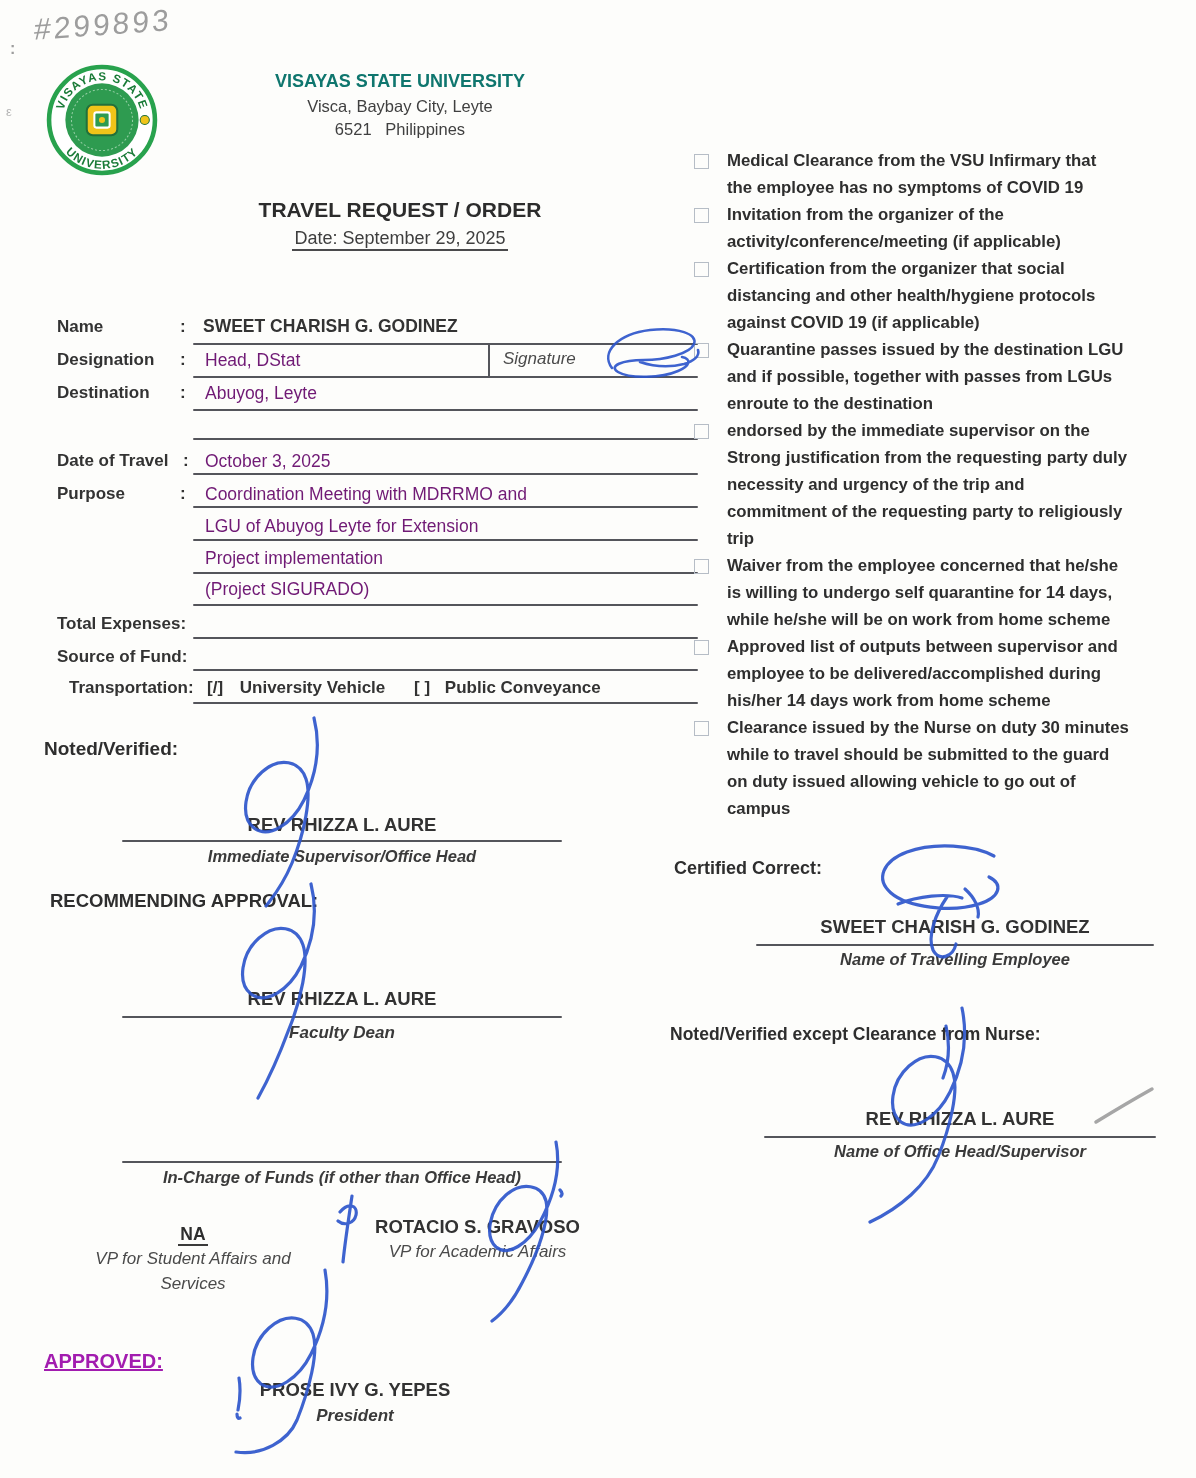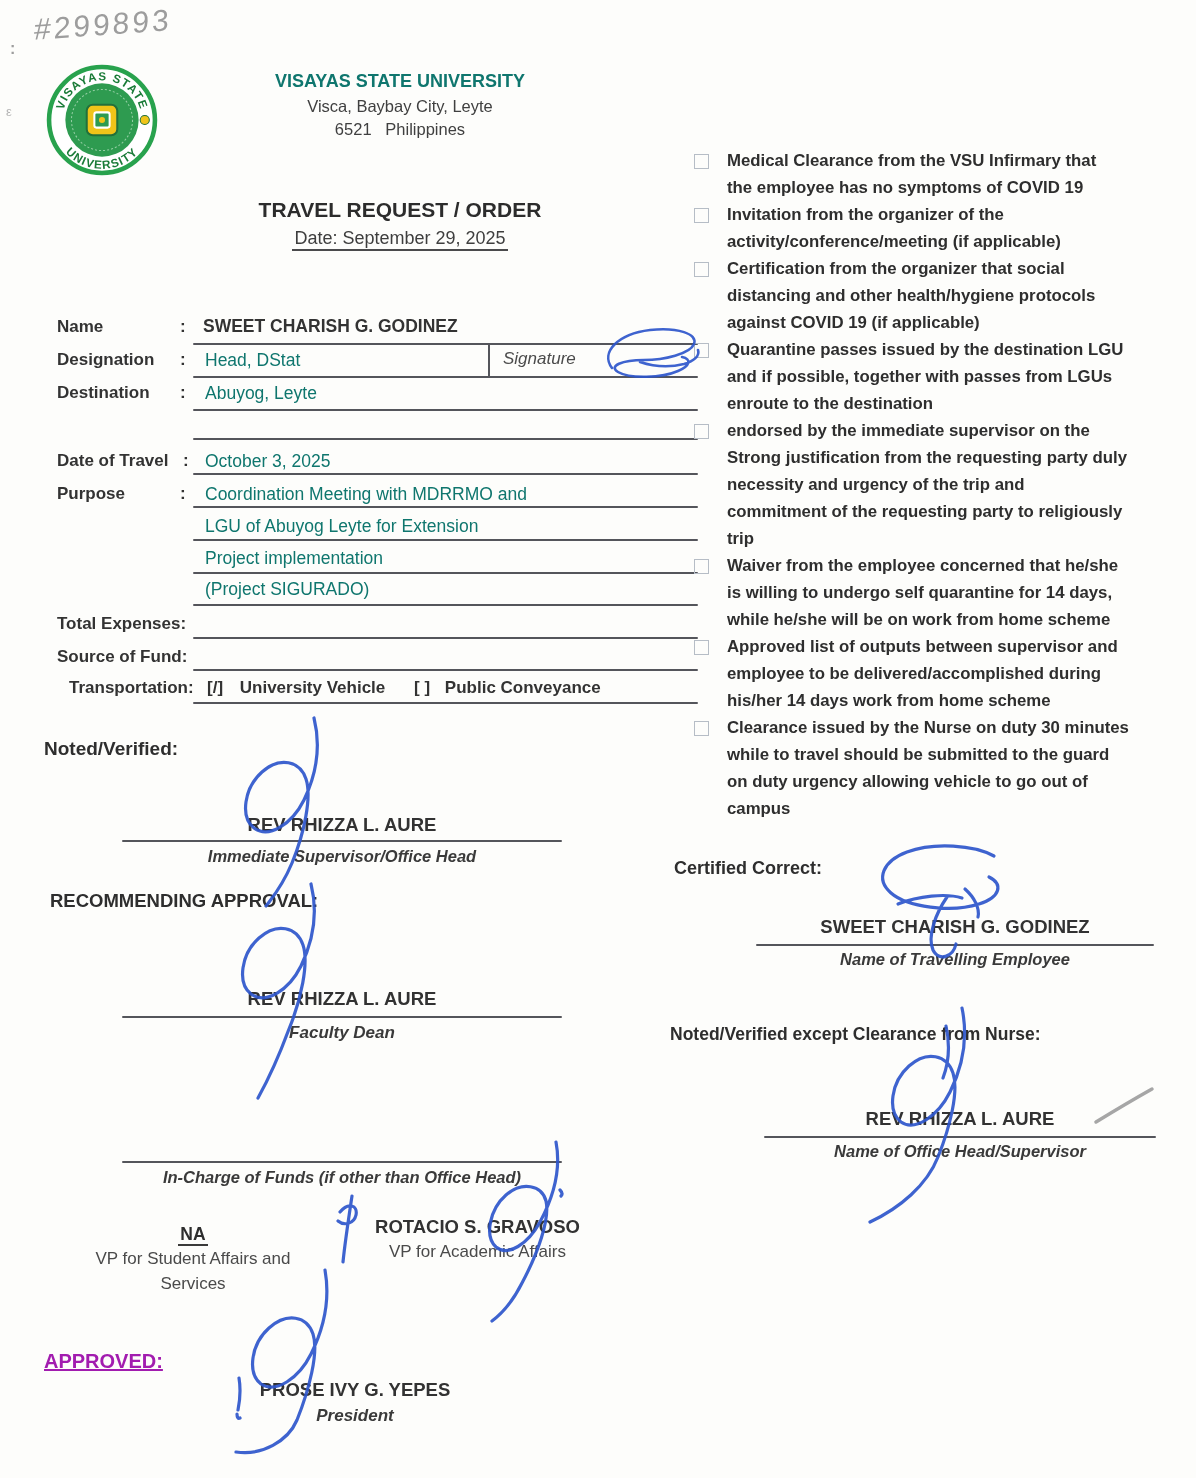--- a/index.html
+++ b/index.html
@@ -5,32 +5,32 @@
   html,body{margin:0;padding:0;background:#e8e8e8;}
   .page{position:relative;width:1196px;height:1478px;background:#fdfdfb;overflow:hidden;
         font-family:"Liberation Sans",sans-serif;color:#3a3a3a;}
   .t{position:absolute;white-space:nowrap;}
   .b{font-weight:700;}
   .i{font-style:italic;}
   .ctr{text-align:center;}
   .ln{position:absolute;height:2px;background:#54555b;border-radius:1px;}
   .vln{position:absolute;width:2px;background:#54555b;}
   .lbl{font-weight:700;font-size:17px;color:#333;}
-  .val{font-size:17.5px;color:#0f766e;}
+  .val{font-size:17.5px;color:#701a75;}
   .colon{position:absolute;font-weight:700;font-size:17px;color:#333;}
   .pencil{position:absolute;color:#9d9d9d;}
   .cl-title{position:absolute;left:672px;top:64px;width:500px;text-align:center;
             font-weight:700;font-size:17.5px;line-height:27px;color:#2d2d2d;}
   .cl-items{position:absolute;left:694px;top:147px;width:490px;}
   .cl-item{display:flex;align-items:flex-start;}
   .cbox{width:13px;height:13px;border:1.5px solid #b6bdc6;margin:7px 18px 0 0;flex:none;background:transparent;}
   .cl-text{font-weight:700;font-size:16.8px;line-height:27px;color:#2e2e2e;white-space:nowrap;}
   .name{font-weight:700;font-size:18.5px;color:#323232;}
   .role{font-weight:700;font-style:italic;font-size:16.5px;color:#3a3a3a;}
-  .role-lite{font-size:17px;color:#4a4a4a;}
+  .role-lite{font-style:italic;font-size:17px;color:#4a4a4a;}
   .sig{fill:none;stroke:#2e56cb;stroke-width:3.2;stroke-linecap:round;stroke-linejoin:round;opacity:.92;}
   .sigfine{stroke-width:2.6;}
   .pslash{fill:none;stroke:#a6a6a6;stroke-width:3.5;stroke-linecap:round;}
   svg.overlay{position:absolute;left:0;top:0;pointer-events:none;}
 </style>
 </head>
 <body>
 
 <div class="page">
 
@@ -171,21 +171,21 @@
         <div>Approved list of outputs between supervisor and</div>
         <div>employee to be delivered/accomplished during</div>
         <div>his/her 14 days work from home scheme</div>
       </div>
     </div>
     <div class="cl-item">
       <span class="cbox"></span>
       <div class="cl-text">
         <div>Clearance issued by the Nurse on duty 30 minutes</div>
         <div>while to travel should be submitted to the guard</div>
-        <div>on duty urgency allowing vehicle to go out of</div>
+        <div>on duty issued allowing vehicle to go out of</div>
         <div>campus</div>
       </div>
     </div>
   </div>
 
   <div class="t b" style="left:44px;top:738px;font-size:19px;color:#2e2e2e;">Noted/Verified:</div>
   <div class="t ctr name" style="left:122px;top:814px;width:440px;">REV RHIZZA L. AURE</div>
   <div class="ln" style="left:122px;top:840px;width:440px;"></div>
   <div class="t ctr role" style="left:122px;top:847px;width:440px;">Immediate Supervisor/Office Head</div>
 

